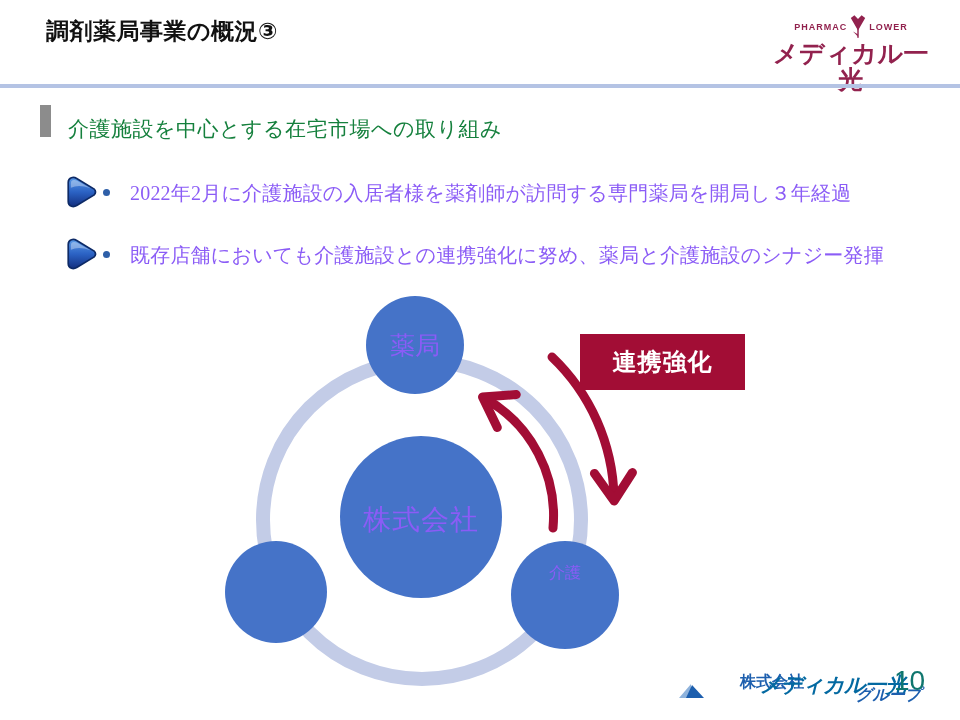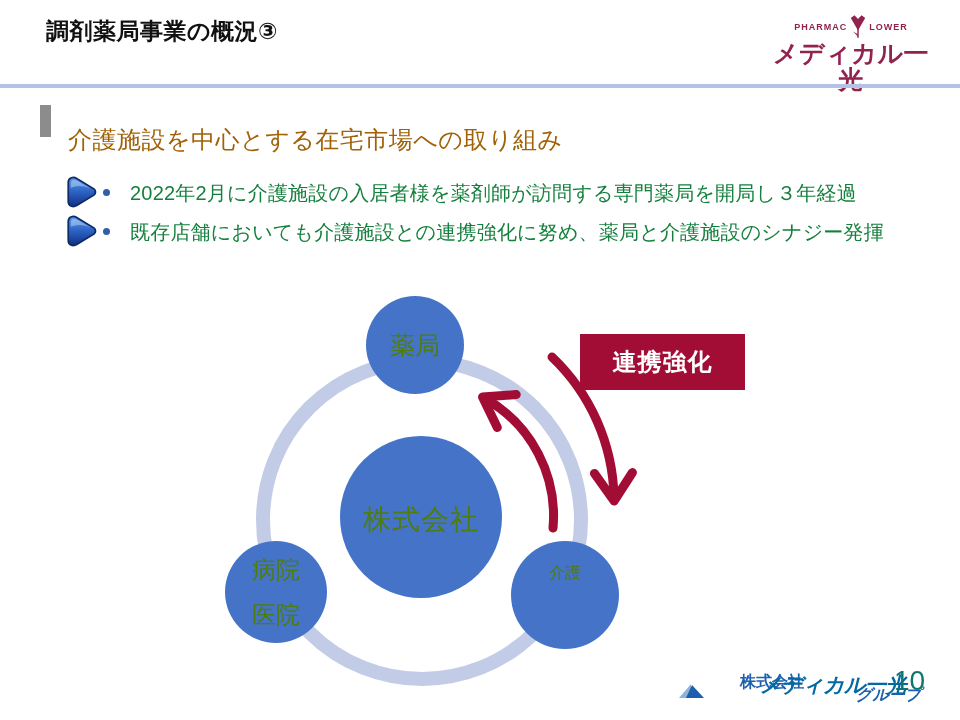--- a/index.html
+++ b/index.html
@@ -9,31 +9,31 @@
   }
   
   .title{position:absolute;left:42px;top:12px;font-size:23px;font-weight:800;color:#111;margin:4px;letter-spacing:0.5px;}
   .brand{position:absolute;top:14px;right:24px;width:170px;text-align:center;margin-left:13px;}
   .brand-top{display:flex;align-items:center;justify-content:center;gap:2px;height:26px;}
   .brand-en{font-size:9px;font-weight:700;color:#92224E;letter-spacing:1px;}
   .brand-name{font-size:25px;font-weight:800;color:#92224E;letter-spacing:0.5px;line-height:26px;}
   .divider{position:absolute;left:0;top:84px;width:960px;height:4px;background:#B4C3E4;}
   
   .sec-bar{position:absolute;left:40px;top:105px;width:11px;height:32px;background:#8C8C8C;}
-  .sec-heading{position:absolute;left:68px;top:124px;font-size:24px;color:#a16207;letter-spacing:0.5px;}
+  .sec-heading{position:absolute;left:68px;top:115px;font-size:21px;color:#15803d;letter-spacing:0.5px;}
   
   .bullet-row{position:absolute;left:64px;width:880px;height:40px;}
   .bullet-row.r1{top:174px;}
-  .bullet-row.r2{top:213px;}
+  .bullet-row.r2{top:236px;}
   .bullet-icon{position:absolute;left:0;top:0;width:36px;height:36px;}
   .bullet-dot{position:absolute;left:39px;top:15px;width:7px;height:7px;border-radius:50%;background:#2E5FA8;}
-  .bullet-text{position:absolute;left:66px;top:6px;font-size:20px;color:#15803d;white-space:nowrap;letter-spacing:0.2px;}
+  .bullet-text{position:absolute;left:66px;top:6px;font-size:20px;color:#8b5cf6;white-space:nowrap;letter-spacing:0.2px;font-family:Liberation Serif, serif;}
   
   .diagram-svg{position:absolute;left:0;top:0;width:960px;height:720px;}
-  .node-label{position:absolute;color:#4d7c0f;text-align:center;pointer-events:none;}
+  .node-label{position:absolute;color:#8b5cf6;text-align:center;pointer-events:none;}
   .lbl-top{left:355px;top:329px;width:120px;font-size:25px;}
   .lbl-center{left:321px;top:501px;width:200px;font-size:28px;letter-spacing:1px;}
   .lbl-bl{left:216px;top:547px;width:120px;font-size:24px;line-height:45px;}
   .lbl-br{left:505px;top:549px;width:120px;font-size:16px;line-height:47px;}
   .badge{
     position:absolute;left:580px;top:334px;width:165px;height:56px;background:#A20D35;
     color:#fff;font-size:24px;font-weight:800;display:flex;align-items:center;justify-content:center;
     letter-spacing:1px;
   }
   
@@ -110,24 +110,20 @@
     <path d="M 553 528 A 135 135 0 0 0 486 399" fill="none" stroke="#A20D35" stroke-width="9" stroke-linecap="round" marker-end="url(#ah)"></path>
     <path d="M 552 357 A 200 200 0 0 1 614 497" fill="none" stroke="#A20D35" stroke-width="9" stroke-linecap="round" marker-end="url(#ah)"></path>
     <circle cx="421" cy="517" r="81" fill="#4573C8"></circle>
     <circle cx="415" cy="345" r="49" fill="#4573C8"></circle>
     <circle cx="276" cy="592" r="51" fill="#4573C8"></circle>
     <circle cx="565" cy="595" r="54" fill="#4573C8"></circle>
   </svg>
 
   <div class="node-label lbl-top">薬局</div>
   <div class="node-label lbl-center">株式会社</div>
-  <div class="node-label lbl-bl">
-    <div>病院</div>
-    <div>医院</div>
-  </div>
   <div class="node-label lbl-br">
     <div>介護</div>
   </div>
 
   <div class="badge">連携強化</div>
 
   <svg class="footer-logo-tri" viewBox="0 0 27 20">
     <polygon points="1,19 13,5 13,19" fill="#8FB3DC"></polygon>
     <polygon points="8,19 14,6 26,19" fill="#1D5FAE"></polygon>
   </svg>

